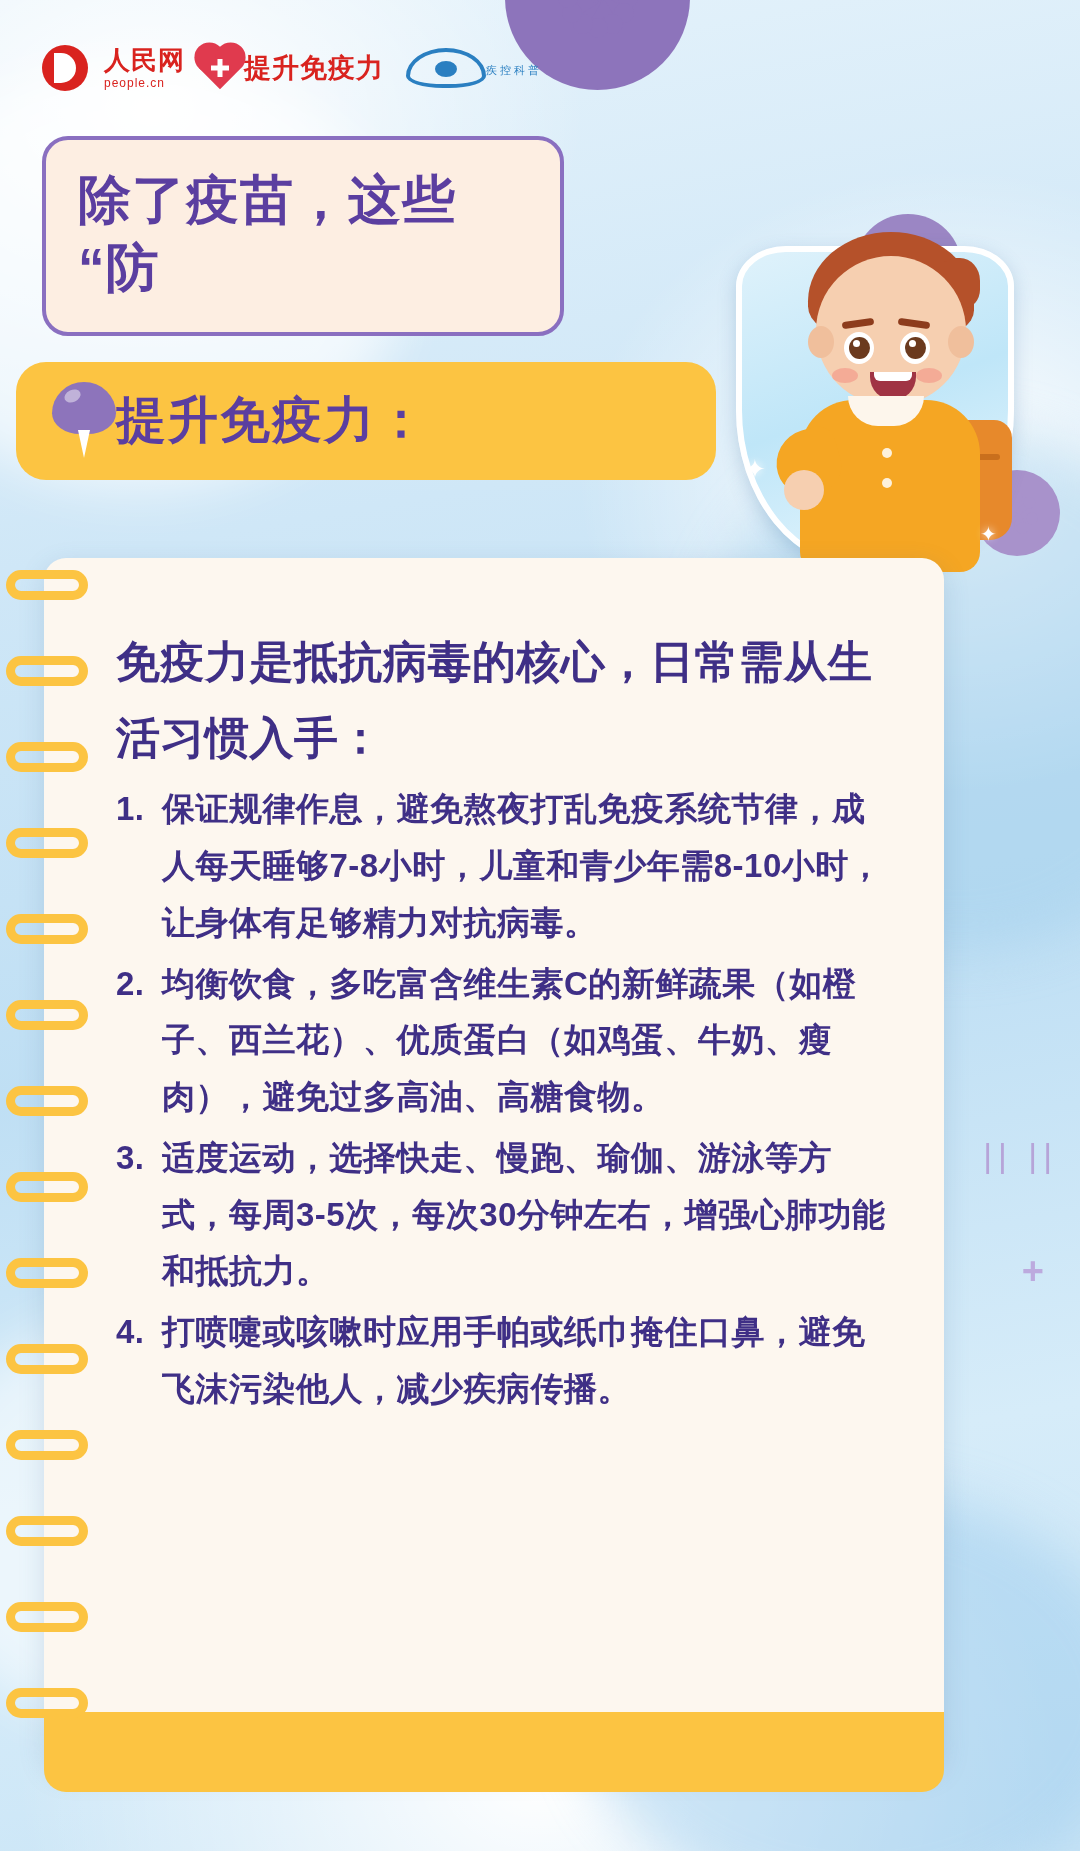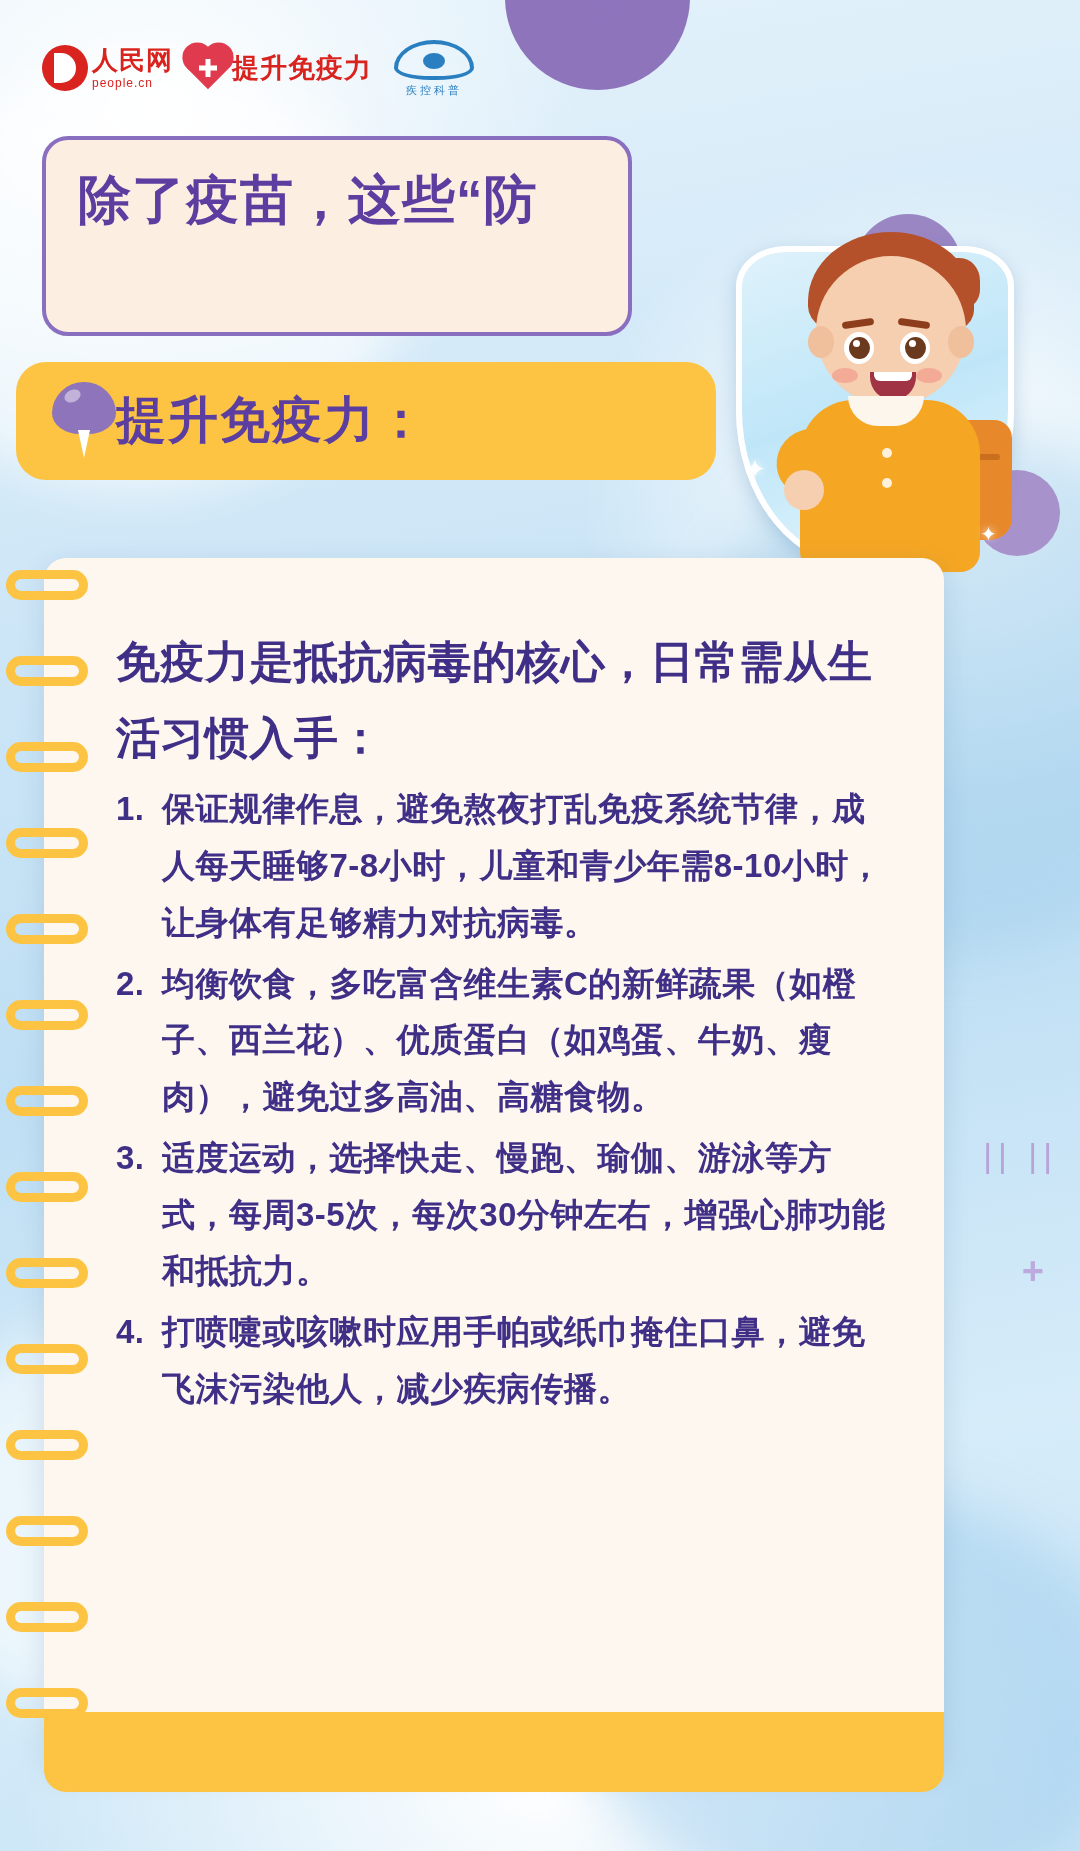--- a/index.html
+++ b/index.html
@@ -111,21 +111,21 @@
     left: 42px;
     top: 36px;
     display: flex;
     align-items: center;
     gap: 18px;
     height: 64px;
   }
   .logo-people {
     display: flex;
     align-items: center;
-    gap: 4px;
+    gap: 16px;
   }
   .logo-people .mark {
     width: 46px; height: 46px;
     border-radius: 50%;
     background: #d9231f;
     position: relative;
   }
   .logo-people .mark:after {
     content: "";
     position: absolute;
@@ -175,21 +175,20 @@
     width: 30px; height: 30px;
   }
   .logo-doctor .name {
     font-size: 27px;
     font-weight: bold;
     color: #d9231f;
     letter-spacing: 1px;
   }
   .logo-cdc {
     display: flex;
-    flex-direction: column;
     align-items: center;
     line-height: 1;
     margin-left: 4px;
   }
   .logo-cdc .swoosh {
     width: 80px; height: 40px;
     border: 4px solid #2a7fc1;
     border-radius: 50% 50% 46% 46% / 70% 70% 30% 30%;
     border-bottom-color: #2a7fc1;
     position: relative;
@@ -209,21 +208,21 @@
     color: #2a7fc1;
     letter-spacing: 3px;
     margin-top: 5px;
   }
 
   
   .title-card {
     position: absolute;
     left: 42px;
     top: 136px;
-    width: 590px;
+    width: 522px;
     min-height: 200px;
     background: #fdeee2;
     border: 4px solid #8a6fc0;
     border-radius: 26px;
     box-sizing: border-box;
     padding: 26px 30px 30px 32px;
   }
   .title-card h1 {
     margin: 0;
     font-size: 53px;

